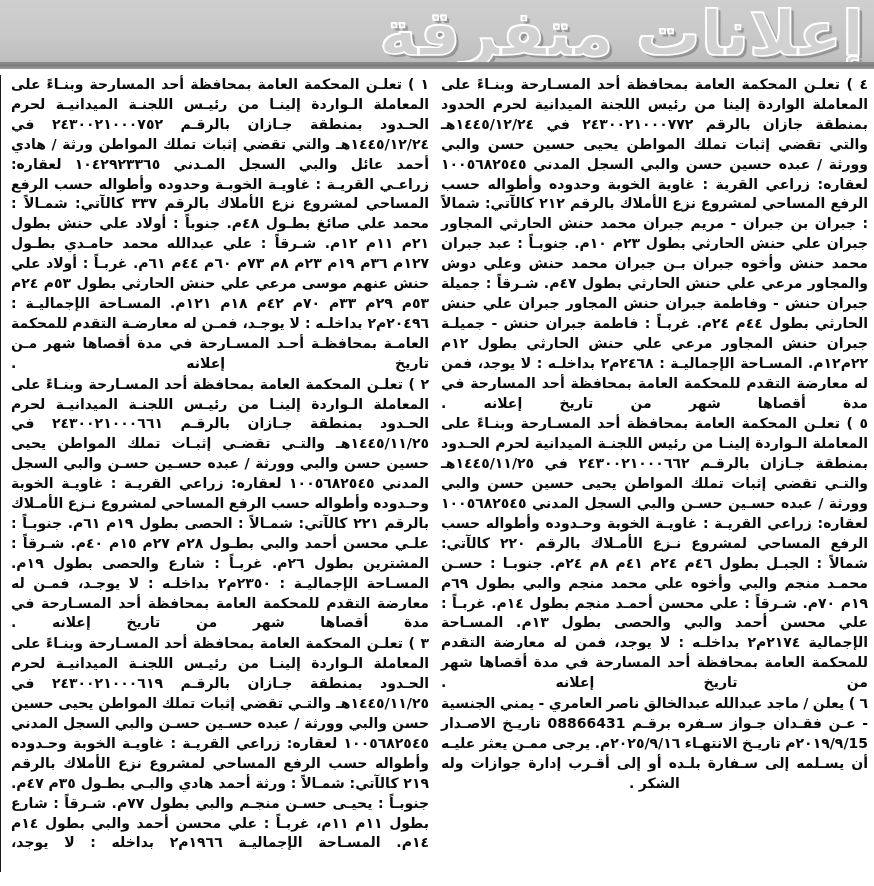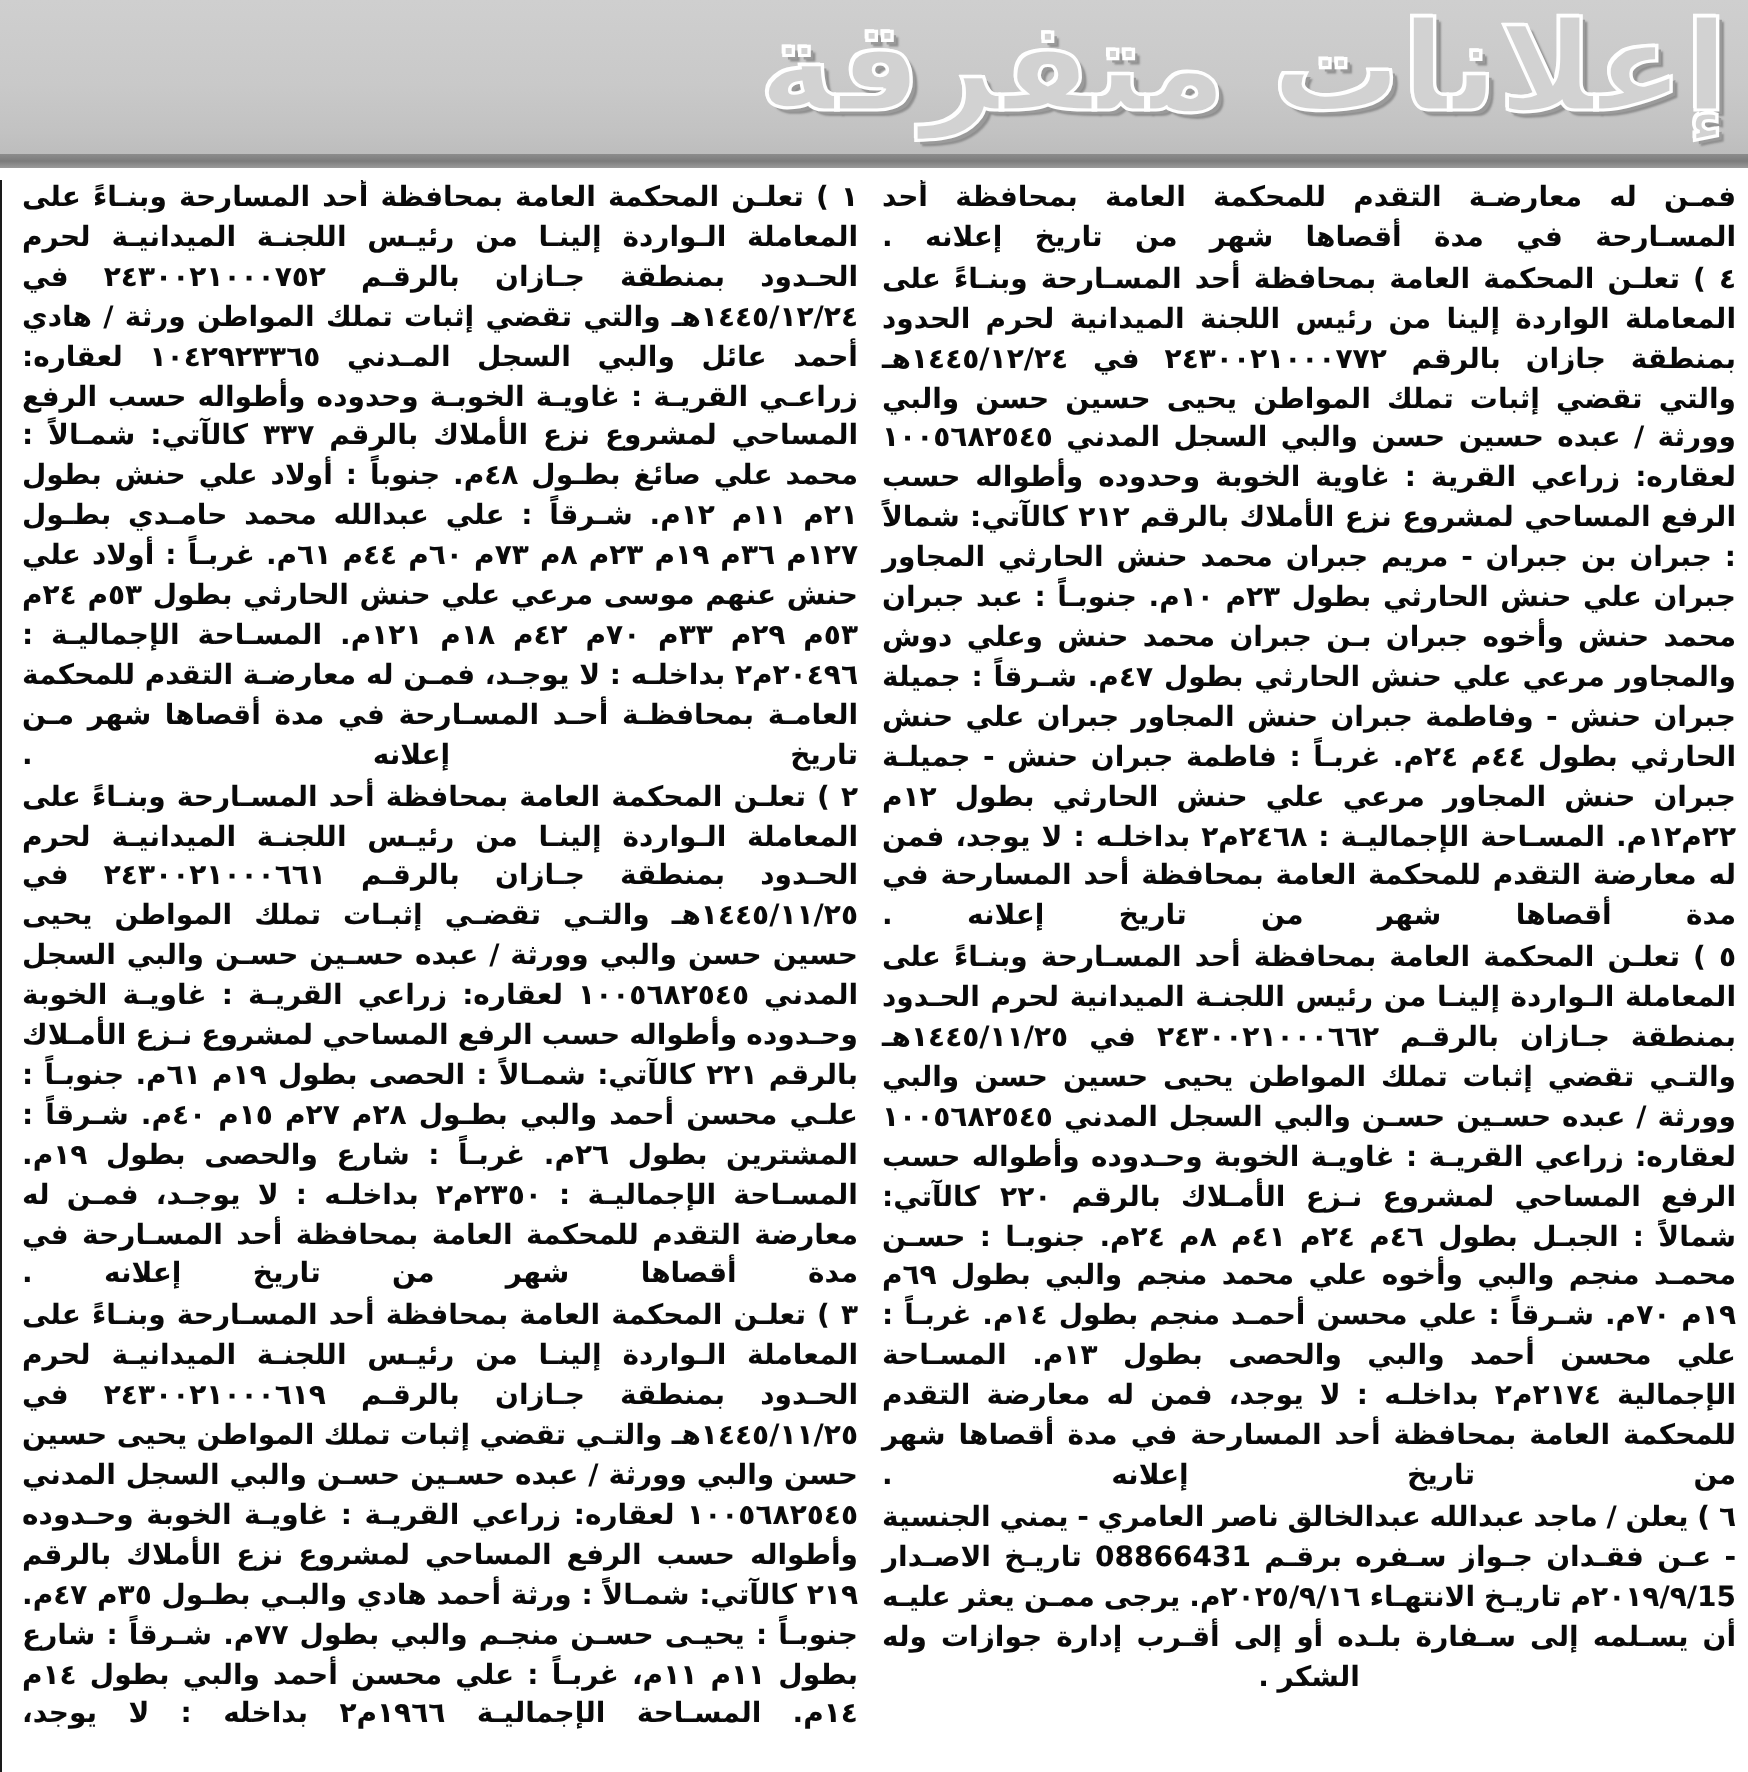--- a/index.html
+++ b/index.html
@@ -21,21 +21,21 @@
     width: 874px;
     height: 886px;
     background: #ffffff;
     box-sizing: border-box;
   }
 
   
   .masthead {
     position: relative;
     width: 874px;
-    height: 77px;
+    height: 62px;
     background: linear-gradient(to bottom, #cfcfcf 0%, #c9c9c9 55%, #c2c2c2 86%, #bdbdbd 100%);
     overflow: hidden;
   }
   .masthead-title {
     position: absolute;
     right: 10px;
     top: -4px;
     font-family: "DejaVu Sans", "Liberation Sans", sans-serif;
     font-size: 62px;
     font-weight: 700;
@@ -120,23 +120,20 @@
   <div class="masthead">
     <div class="masthead-title">إعلانات متفرقة</div>
   </div>
   <div class="masthead-rule"></div>
   <div class="masthead-rule-thin"></div>
 
   <div class="columns">
 
     <div class="col col-left">
 
-      <div class="ad">
-        <p class="flow">فمـن له معارضـة التقدم للمحكمة العامة بمحافظة أحد المسـارحة في مدة أقصاها شهر من تاريخ إعلانه .</p>
-      </div>
 
       <div class="ad">
         <p class="flow">٤ ) تعلـن المحكمة العامة بمحافظة أحد المسـارحة وبنـاءً على المعاملة الواردة إلينا من رئيس اللجنة الميدانية لحرم الحدود بمنطقة جازان بالرقم ٢٤٣٠٠٢١٠٠٠٧٧٢ في ١٤٤٥/١٢/٢٤هـ والتي تقضي إثبات تملك المواطن يحيى حسين حسن والبي وورثة / عبده حسين حسن والبي السجل المدني ١٠٠٥٦٨٢٥٤٥ لعقاره: زراعي القرية : غاوية الخوبة وحدوده وأطواله حسب الرفع المساحي لمشروع نزع الأملاك بالرقم ٢١٢ كالآتي: شمالاً : جبران بن جبران - مريم جبران محمد حنش الحارثي المجاور جبران علي حنش الحارثي بطول ٢٣م ١٠م. جنوبـاً : عبد جبران محمد حنش وأخوه جبران بـن جبران محمد حنش وعلي دوش والمجاور مرعي علي حنش الحارثي بطول ٤٧م. شـرقاً : جميلة جبران حنش - وفاطمة جبران حنش المجاور جبران علي حنش الحارثي بطول ٤٤م ٢٤م. غربـاً : فاطمة جبران حنش - جميلـة جبران حنش المجاور مرعي علي حنش الحارثي بطول ١٢م ٢٢م١٢م. المسـاحة الإجماليـة : ٢٤٦٨م٢ بداخلـه : لا يوجد، فمن له معارضة التقدم للمحكمة العامة بمحافظة أحد المسارحة في مدة أقصاها شهر من تاريخ إعلانه .</p>
       </div>
 
       <div class="ad">
         <p class="flow">٥ ) تعلـن المحكمة العامة بمحافظة أحد المسـارحة وبنـاءً على المعاملة الـواردة إلينـا من رئيس اللجنـة الميدانية لحرم الحـدود بمنطقة جـازان بالرقـم ٢٤٣٠٠٢١٠٠٠٦٦٢ في ١٤٤٥/١١/٢٥هـ والتـي تقضي إثبات تملك المواطن يحيى حسين حسن والبي وورثة / عبده حسـين حسـن والبي السجل المدني ١٠٠٥٦٨٢٥٤٥ لعقاره: زراعي القريـة : غاويـة الخوبة وحـدوده وأطواله حسب الرفع المساحي لمشروع نـزع الأمـلاك بالرقم ٢٢٠ كالآتي: شمالاً : الجبـل بطول ٤٦م ٢٤م ٤١م ٨م ٢٤م. جنوبـا : حسـن محمـد منجم والبي وأخوه علي محمد منجم والبي بطول ٦٩م ١٩م ٧٠م. شـرقاً : علي محسن أحمـد منجم بطول ١٤م. غربـاً : علي محسن أحمد والبي والحصى بطول ١٣م. المسـاحة الإجمالية ٢١٧٤م٢ بداخلـه : لا يوجد، فمن له معارضة التقدم للمحكمة العامة بمحافظة أحد المسارحة في مدة أقصاها شهر من تاريخ إعلانه .</p>
       </div>
 
       <div class="ad">

